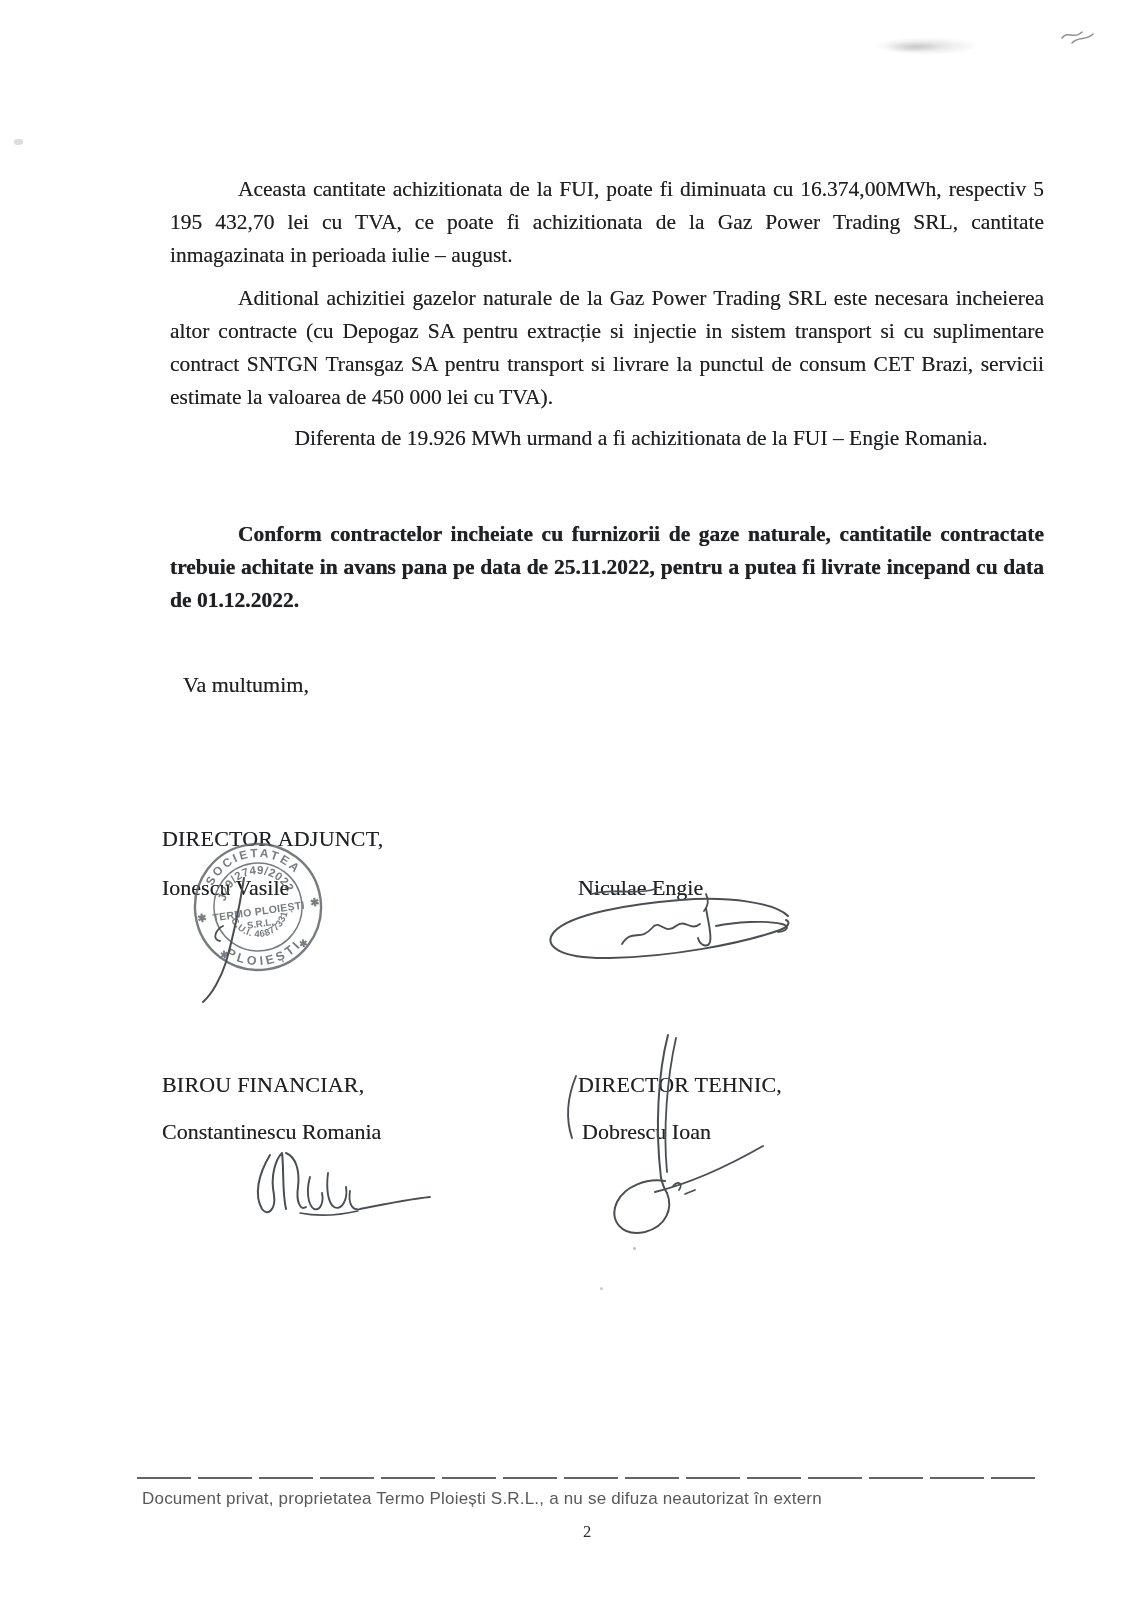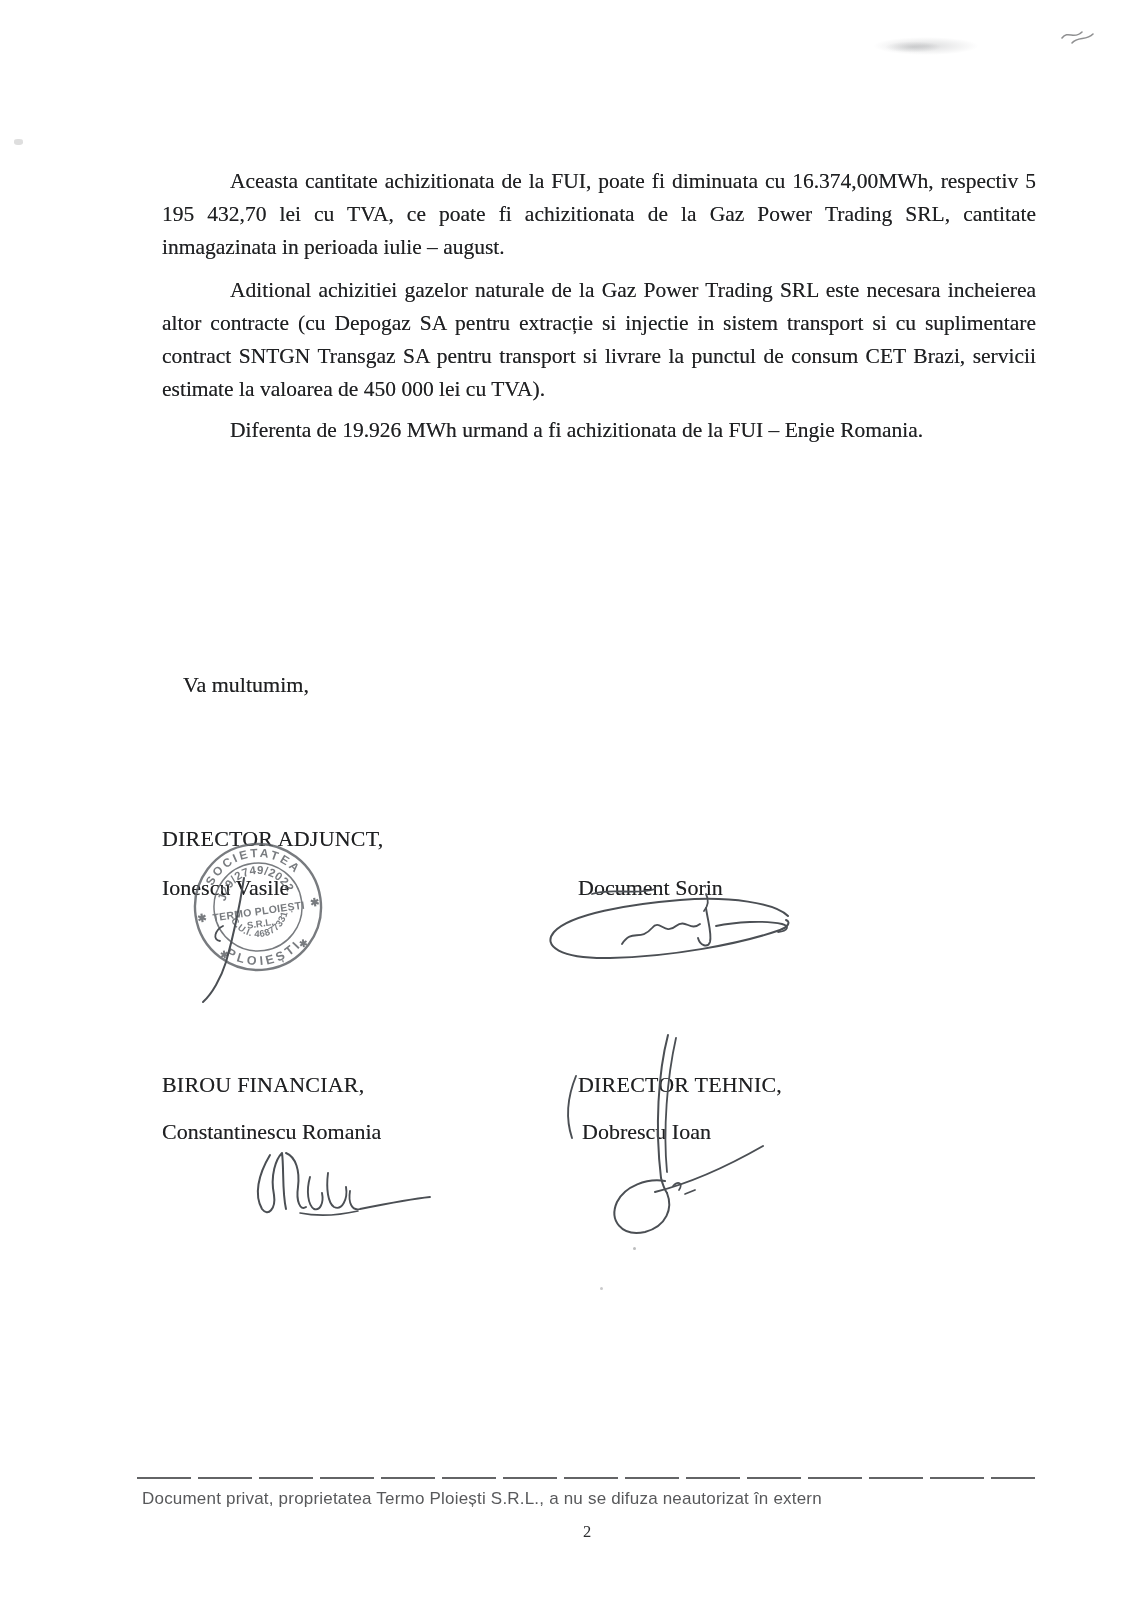--- a/index.html
+++ b/index.html
@@ -7,27 +7,27 @@
     --stamp:#5b5f64;
     --signature:#4b4f54;
     --footer:#58595b;
   }
   html,body{margin:0;padding:0;background:#ffffff;}
   .page{
     position:relative;width:1131px;height:1600px;background:#ffffff;
     font-family:"Liberation Serif", serif;color:var(--ink);overflow:hidden;
   }
   .para{
-    position:absolute;left:162px;width:874px;margin:0;
+    position:absolute;left:162px;width:874px;margin:8px;
     font-size:21.5px;line-height:33px;text-align:justify;text-indent:68px;
     text-shadow:0 0 .5px rgba(25,25,28,.6);
   }
   .p1{top:165px}
   .p2{top:274px}
-  .p3{top:414px;text-align:left}
+  .p3{top:414px;text-align:center}
   .p4{top:510px;font-weight:bold;text-shadow:0 0 .7px rgba(15,15,18,.75)}
   .closing{position:absolute;left:183px;top:672px;font-size:22px;text-shadow:0 0 .5px rgba(25,25,28,.55)}
   .sig-title{position:absolute;font-size:22px;letter-spacing:.2px;text-shadow:0 0 .5px rgba(25,25,28,.5)}
   .sig-name{position:absolute;font-size:22px;text-shadow:0 0 .5px rgba(25,25,28,.5)}
   .t-dg{left:162px;top:826px}
   .t-dga{left:578px;top:826px}
   .n-dg{left:162px;top:875px}
   .n-dga{left:578px;top:875px}
   .t-bf{left:162px;top:1072px}
   .t-dt{left:578px;top:1072px}
@@ -80,20 +80,21 @@
     <path d="M 4,14 C 10,6 16,16 24,8"></path>
     <path d="M 14,19 C 20,12 28,17 35,10"></path>
   </svg>
   <div class="speck speck-a"></div>
   <div class="speck speck-b"></div>
   <div class="speck speck-c"></div>
 
   <p class="para p1">Aceasta cantitate achizitionata de la FUI, poate fi diminuata cu 16.374,00MWh, respectiv 5 195 432,70 lei cu TVA, ce poate fi achizitionata de la Gaz Power Trading SRL, cantitate inmagazinata in perioada iulie – august.</p>
   <p class="para p2">Aditional achizitiei gazelor naturale de la Gaz Power Trading SRL este necesara incheierea altor contracte (cu Depogaz SA pentru extracție si injectie in sistem transport si cu suplimentare contract SNTGN Transgaz SA pentru transport si livrare la punctul de consum CET Brazi, servicii estimate la valoarea de 450 000 lei cu TVA).</p>
   <p class="para p3">Diferenta de 19.926 MWh urmand a fi achizitionata de la FUI – Engie Romania.</p>
+  <p class="para p4">Conform contractelor incheiate cu furnizorii de gaze naturale, cantitatile contractate trebuie achitate in avans pana pe data de 25.11.2022, pentru a putea fi livrate incepand cu data de 01.12.2022.</p>
 
   <div class="closing">Va multumim,</div>
 
   <div class="sig-title t-dg">DIRECTOR ADJUNCT,</div>
   <div class="sig-name n-dg">Ionescu Vasile</div>
 
   <div class="stamp-wrap">
     <svg width="140" height="140" viewBox="0 0 140 140" xmlns="http://www.w3.org/2000/svg">
       <defs>
         <path id="arcTop" d="M 20,70 A 50,50 0 0 1 120,70"></path>
@@ -122,21 +123,21 @@
       <text class="stamp-sans" x="30" y="116" font-size="10" text-anchor="middle">✱</text>
       <text class="stamp-sans" x="110" y="116" font-size="10" text-anchor="middle">✱</text>
     </svg>
   </div>
 
   <svg class="sig-svg penstroke" width="70" height="145" viewBox="0 0 70 145">
     <path d="M 54,12 C 50,38 44,68 36,96 C 31,112 22,128 13,136" stroke-width="2"></path>
     <path d="M 33,60 C 25,64 22,74 30,75" stroke-width="1.8"></path>
   </svg>
 
-  <div class="sig-name n-dga">Document Sorin</div>
+  <div class="sig-name n-dga">Niculae Engie</div>
   <svg class="sig-svg niculae" width="260" height="100" viewBox="0 0 260 100">
     <path d="M 52,24 C 72,17 95,26 115,19" stroke-width="1.8"></path>
     <path d="M 166,24 C 169,30 168,36 164,41" stroke-width="1.8"></path>
     <path d="M 248,46 C 235,33 190,26 140,30 C 90,34 30,44 14,62 C 2,76 20,89 70,88 C 130,87 200,74 240,60 C 248,57 251,52 246,50" stroke-width="2"></path>
     <path d="M 82,74 C 92,58 100,72 112,58 C 120,48 124,66 136,56 C 146,48 150,62 160,54" stroke-width="1.9"></path>
     <path d="M 166,38 C 168,52 172,64 170,72 C 168,78 160,76 158,68" stroke-width="1.9"></path>
     <path d="M 176,56 C 195,52 225,50 242,54 C 250,56 248,61 238,62" stroke-width="1.8"></path>
   </svg>
 
   <div class="sig-title t-bf">BIROU FINANCIAR,</div>

